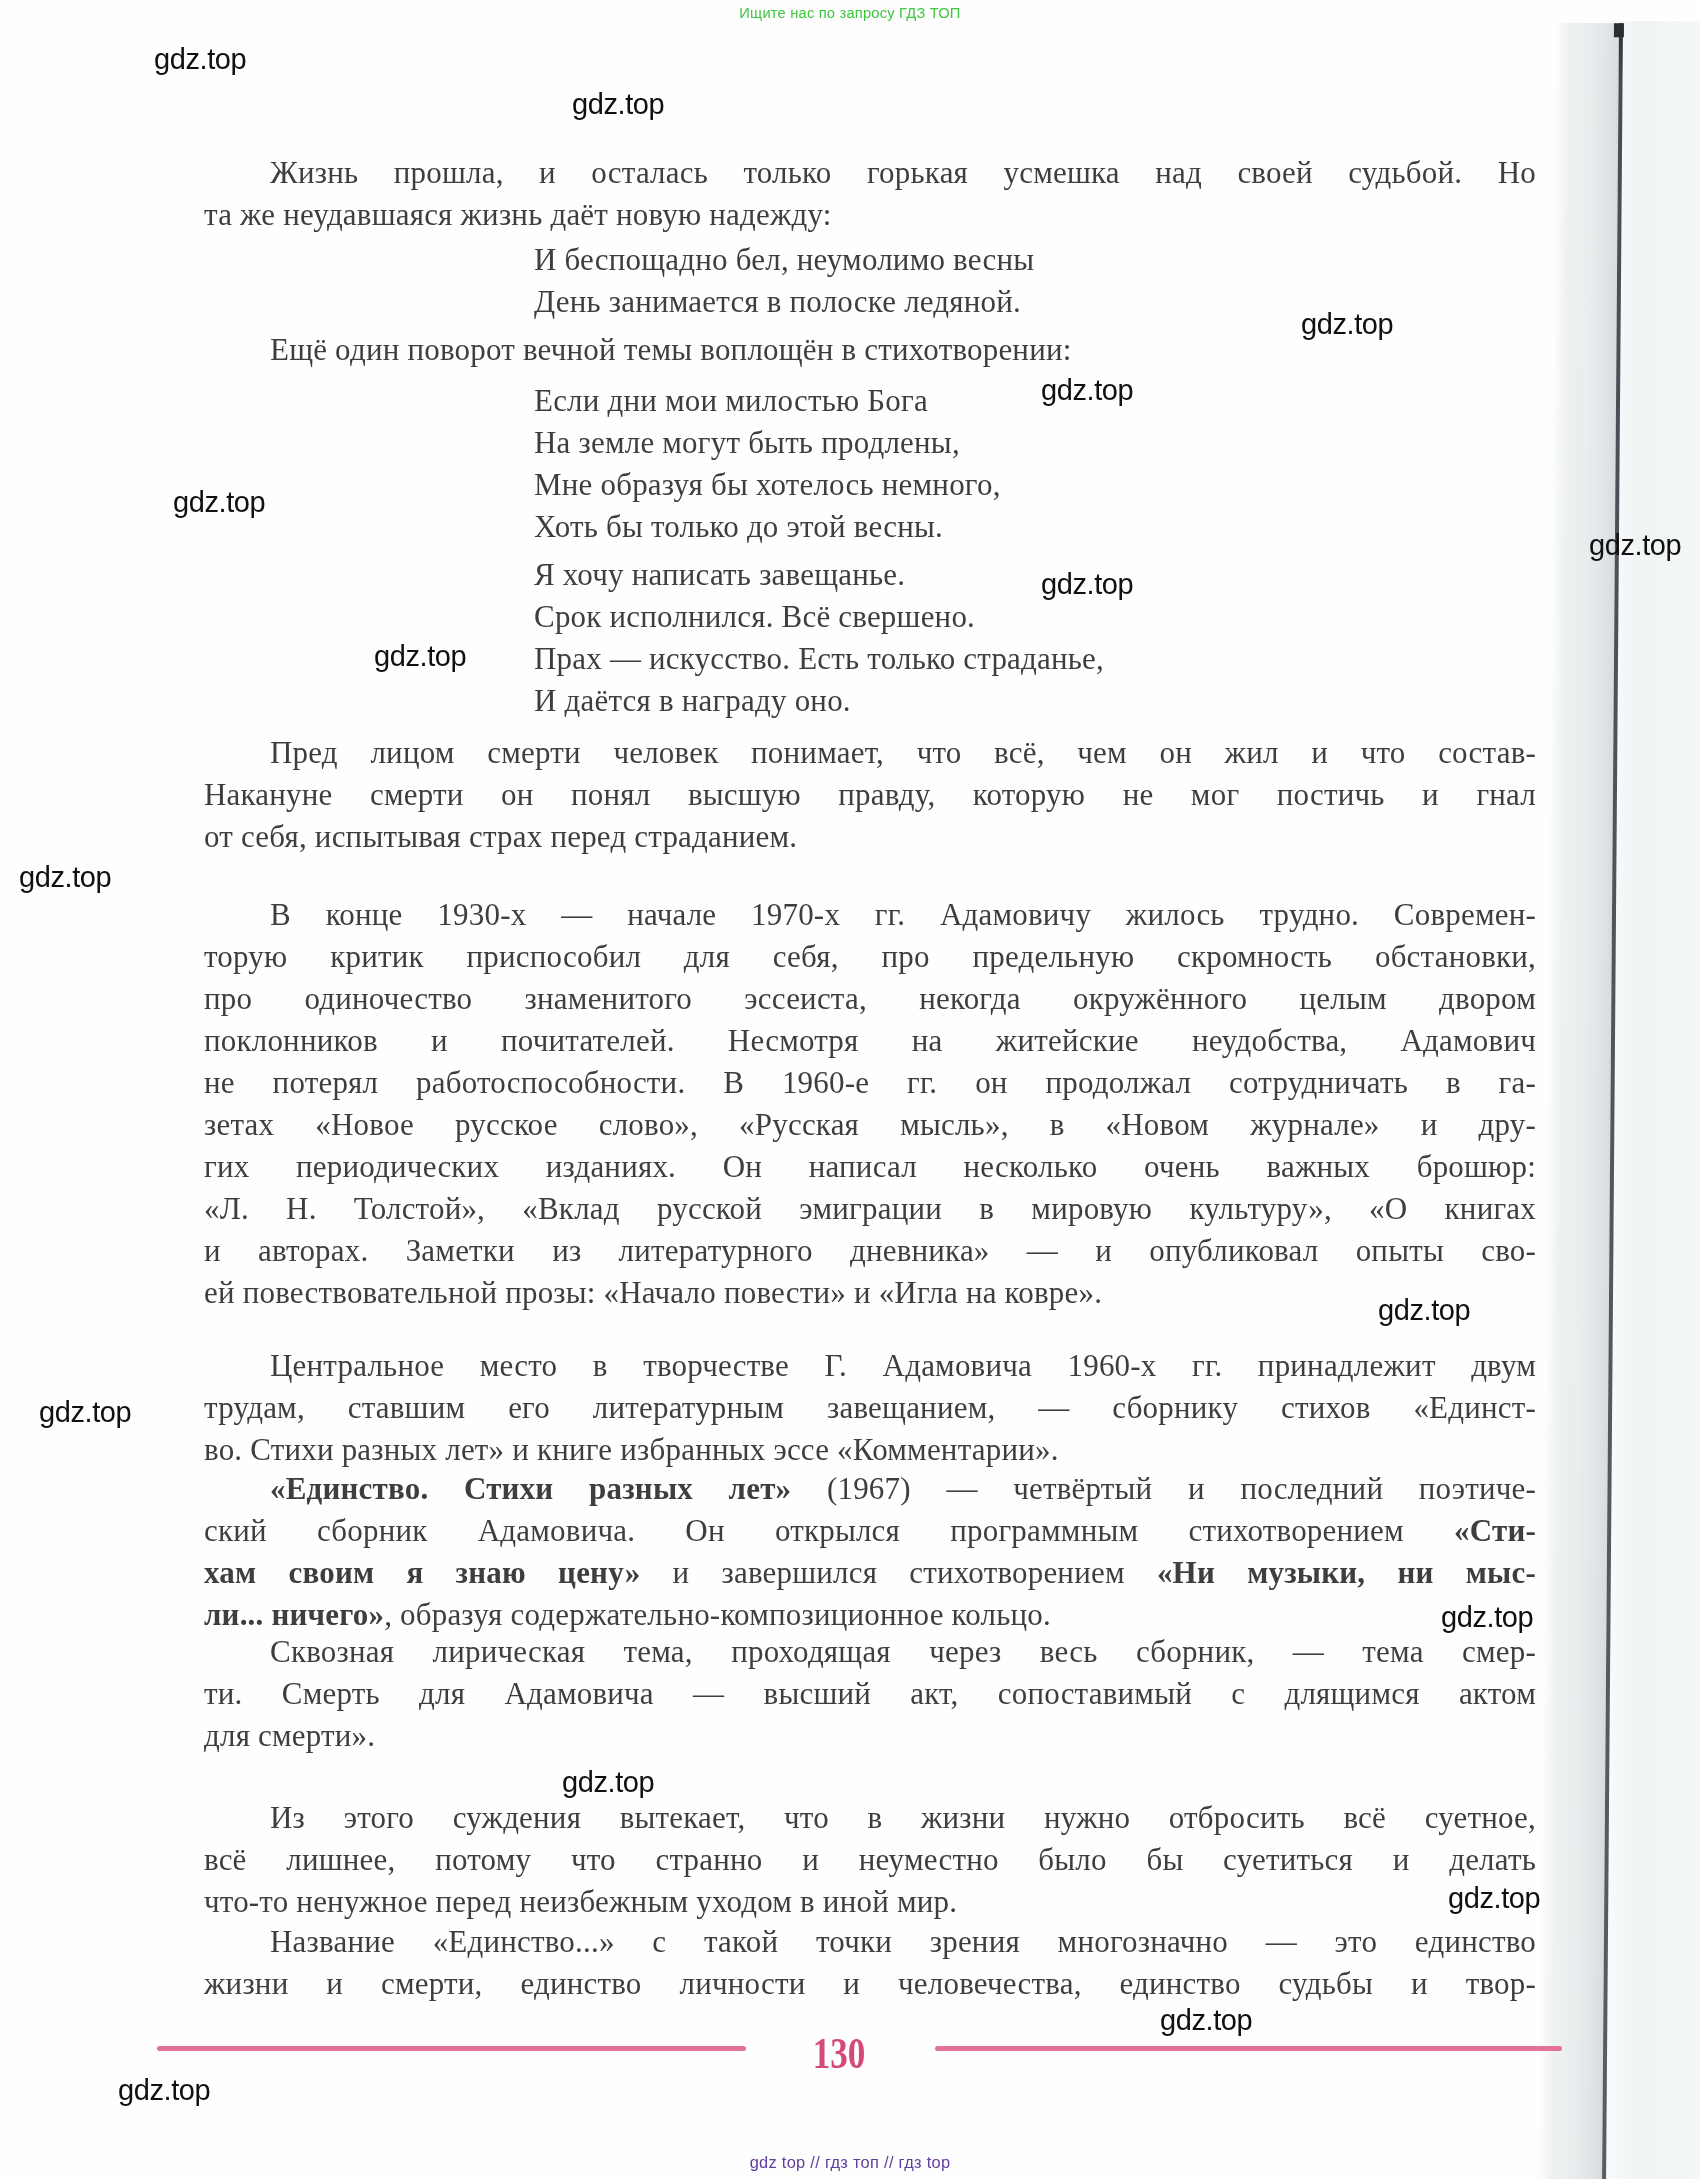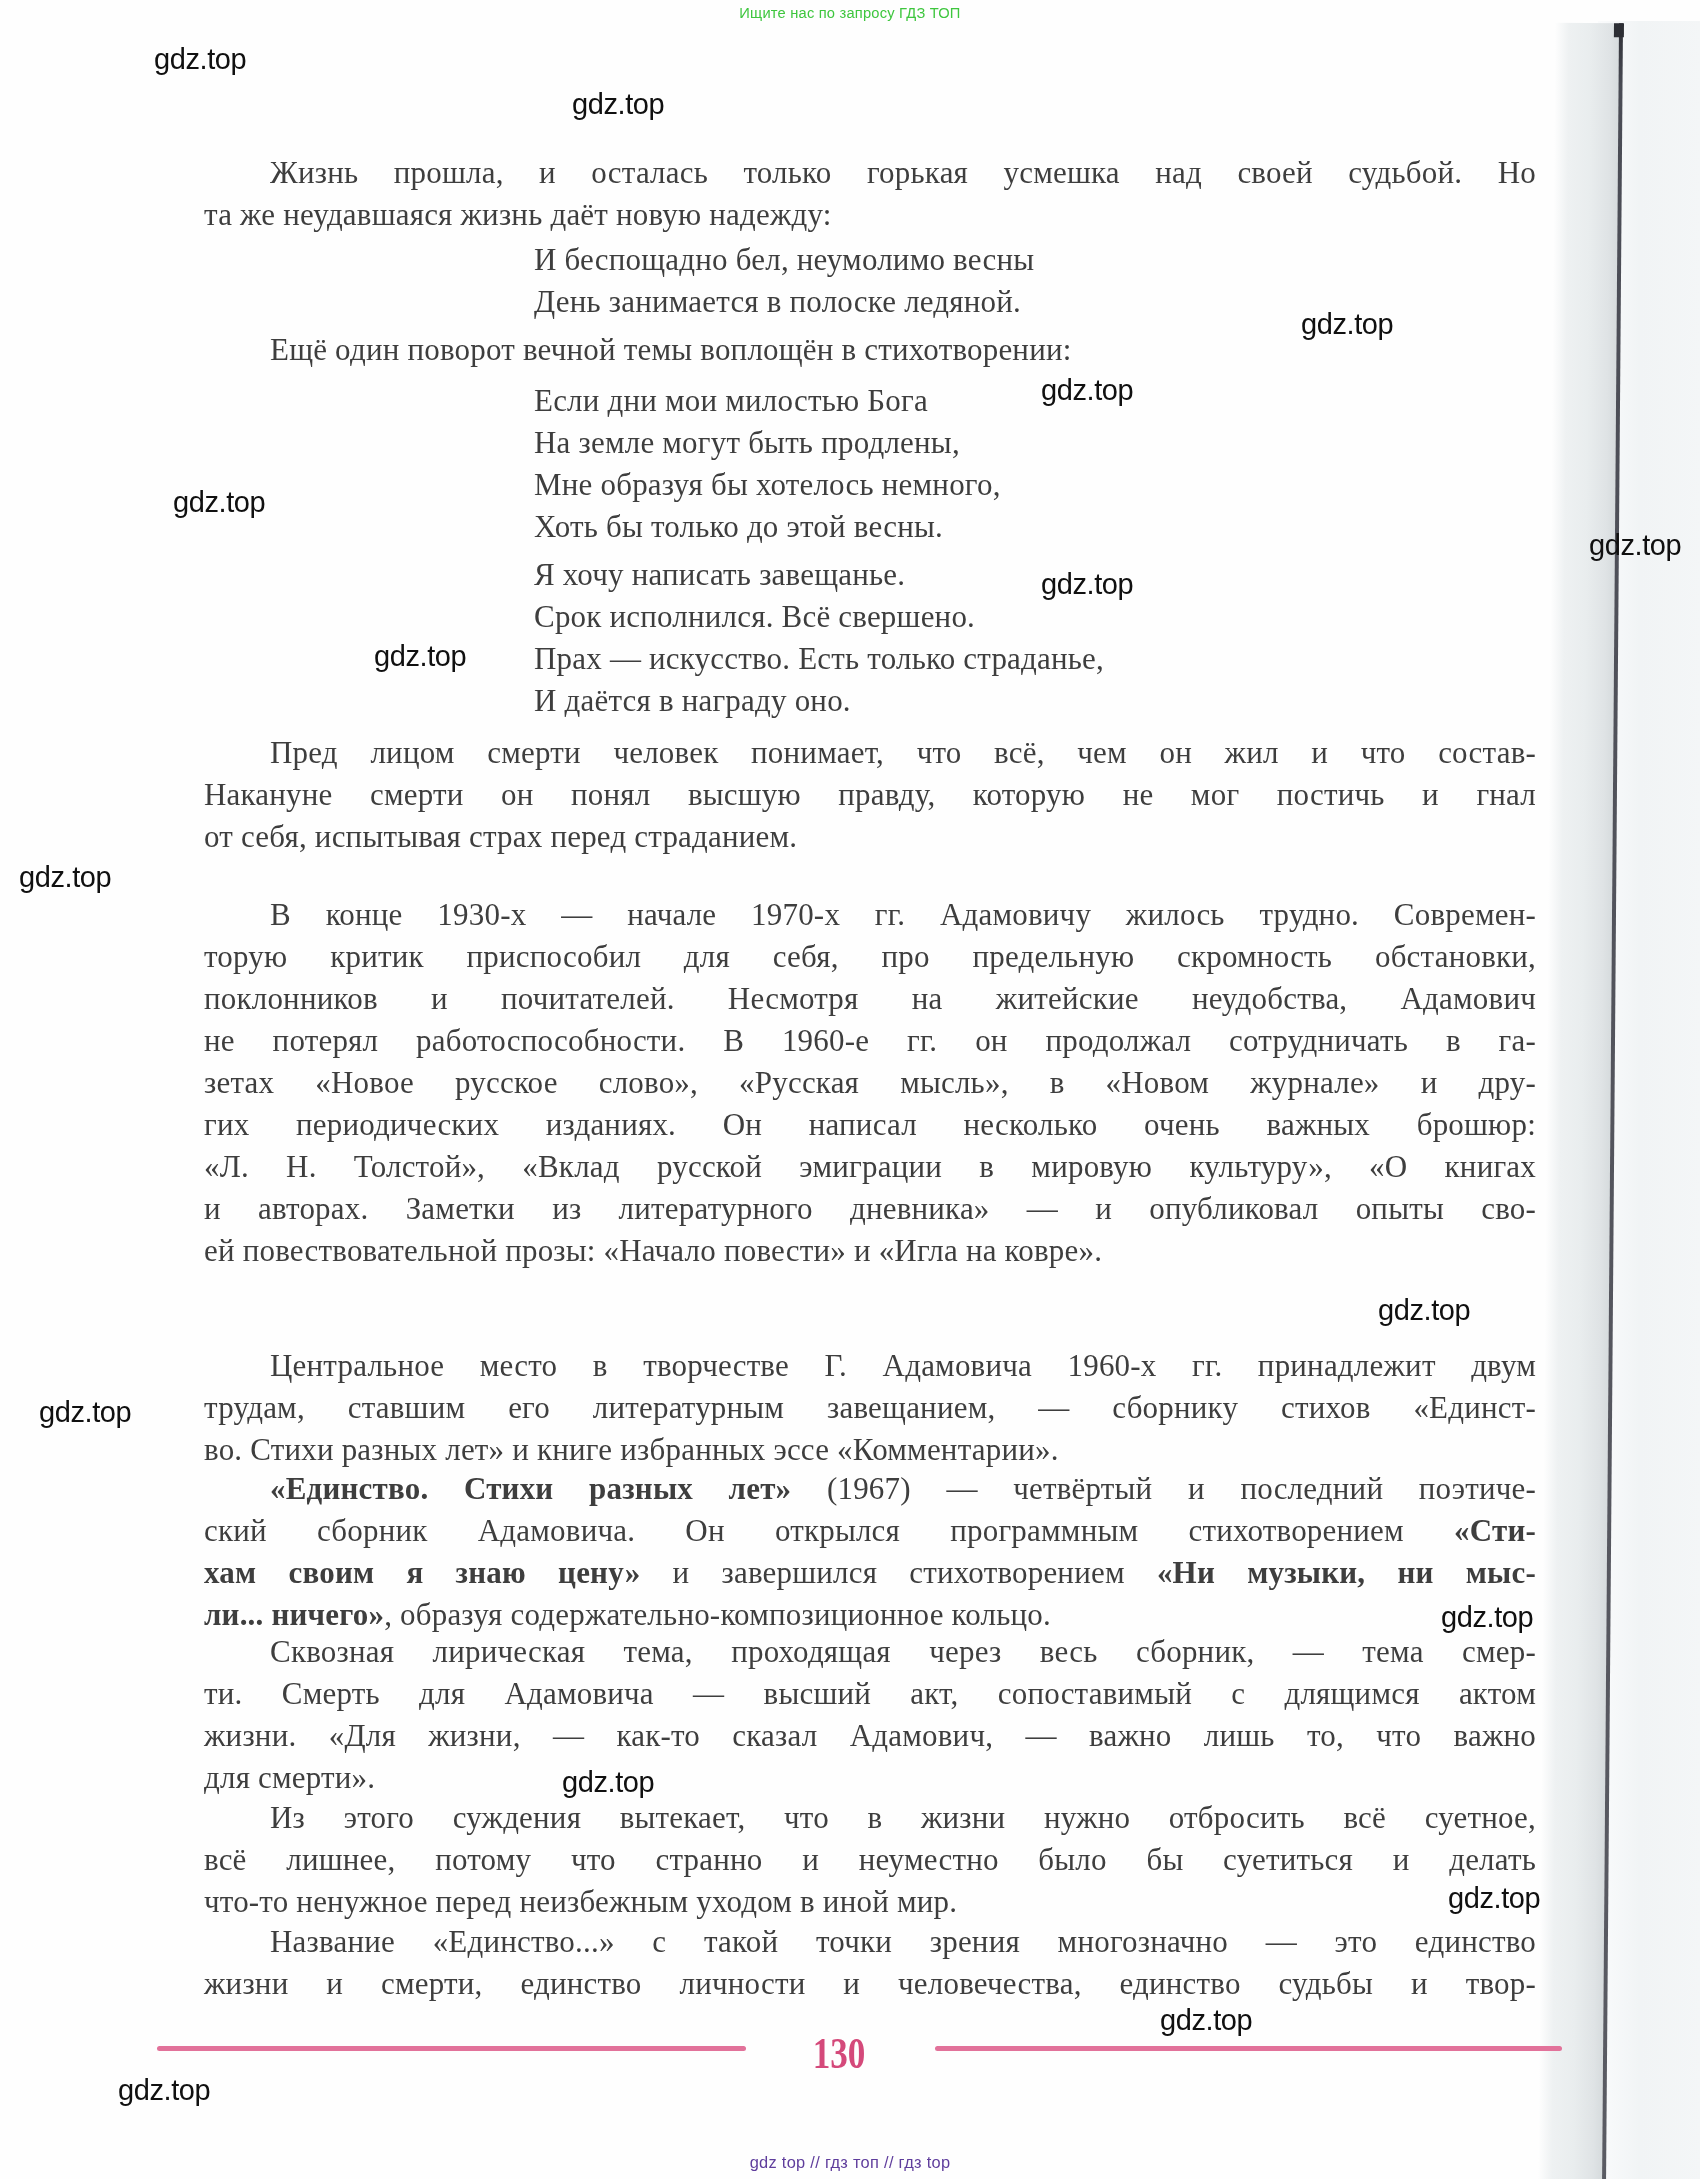--- a/index.html
+++ b/index.html
@@ -112,20 +112,21 @@
         <div class="line verse-line"><span>И даётся в награду оно.</span></div>
       </div>
       <div class="block para" style="top: 732px;">
         <div class="line just indent"><span>Пред лицом смерти человек понимает, что всё, чем он жил и что состав-</span></div>
         <div class="line just"><span>Накануне смерти он понял высшую правду, которую не мог постичь и гнал</span></div>
         <div class="line"><span>от себя, испытывая страх перед страданием.</span></div>
       </div>
       <div class="block para" style="top: 894px;">
         <div class="line just indent"><span>В конце 1930-х — начале 1970-х гг. Адамовичу жилось трудно. Современ-</span></div>
         <div class="line just"><span>торую критик приспособил для себя, про предельную скромность обстановки,</span></div>
+        <div class="line just"><span>про одиночество знаменитого эссеиста, некогда окружённого целым двором</span></div>
         <div class="line just"><span>поклонников и почитателей. Несмотря на житейские неудобства, Адамович</span></div>
         <div class="line just"><span>не потерял работоспособности. В 1960-е гг. он продолжал сотрудничать в га-</span></div>
         <div class="line just"><span>зетах «Новое русское слово», «Русская мысль», в «Новом журнале» и дру-</span></div>
         <div class="line just"><span>гих периодических изданиях. Он написал несколько очень важных брошюр:</span></div>
         <div class="line just"><span>«Л. Н. Толстой», «Вклад русской эмиграции в мировую культуру», «О книгах</span></div>
         <div class="line just"><span>и авторах. Заметки из литературного дневника» — и опубликовал опыты сво-</span></div>
         <div class="line"><span>ей повествовательной прозы: «Начало повести» и «Игла на ковре».</span></div>
       </div>
       <div class="block para" style="top: 1345px;">
         <div class="line just indent"><span>Центральное место в творчестве Г. Адамовича 1960-х гг. принадлежит двум</span></div>
@@ -134,21 +135,20 @@
       </div>
       <div class="block para" style="top: 1468px;">
         <div class="line just indent"><span class="b">«Единство. Стихи разных лет»</span><span> (1967) — четвёртый и последний поэтиче-</span></div>
         <div class="line just"><span>ский сборник Адамовича. Он открылся программным стихотворением </span><span class="b">«Сти-</span></div>
         <div class="line just"><span class="b">хам своим я знаю цену»</span><span> и завершился стихотворением </span><span class="b">«Ни музыки, ни мыс-</span></div>
         <div class="line"><span class="b">ли... ничего»</span><span>, образуя содержательно-композиционное кольцо.</span></div>
       </div>
       <div class="block para" style="top: 1631px;">
         <div class="line just indent"><span>Сквозная лирическая тема, проходящая через весь сборник, — тема смер-</span></div>
         <div class="line just"><span>ти. Смерть для Адамовича — высший акт, сопоставимый с длящимся актом</span></div>
-        <div class="line just"><span>жизни. «Для жизни, — как-то сказал Адамович, — важно лишь то, что важно</span></div>
         <div class="line"><span>для смерти».</span></div>
       </div>
       <div class="block para" style="top: 1797px;">
         <div class="line just indent"><span>Из этого суждения вытекает, что в жизни нужно отбросить всё суетное,</span></div>
         <div class="line just"><span>всё лишнее, потому что странно и неуместно было бы суетиться и делать</span></div>
         <div class="line"><span>что-то ненужное перед неизбежным уходом в иной мир.</span></div>
       </div>
       <div class="block para" style="top: 1921px;">
         <div class="line just indent"><span>Название «Единство...» с такой точки зрения многозначно — это единство</span></div>
         <div class="line just"><span>жизни и смерти, единство личности и человечества, единство судьбы и твор-</span></div>

